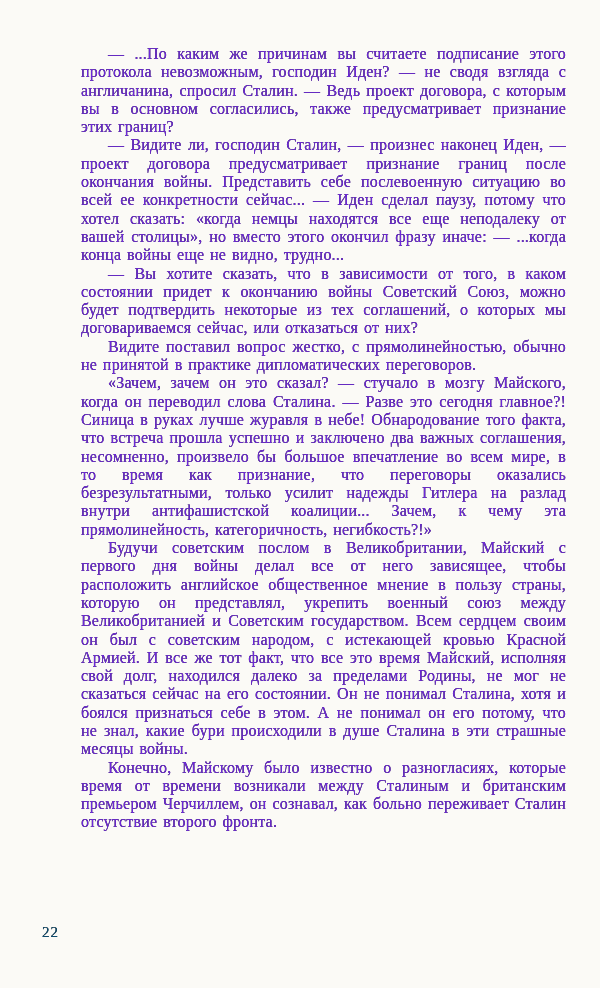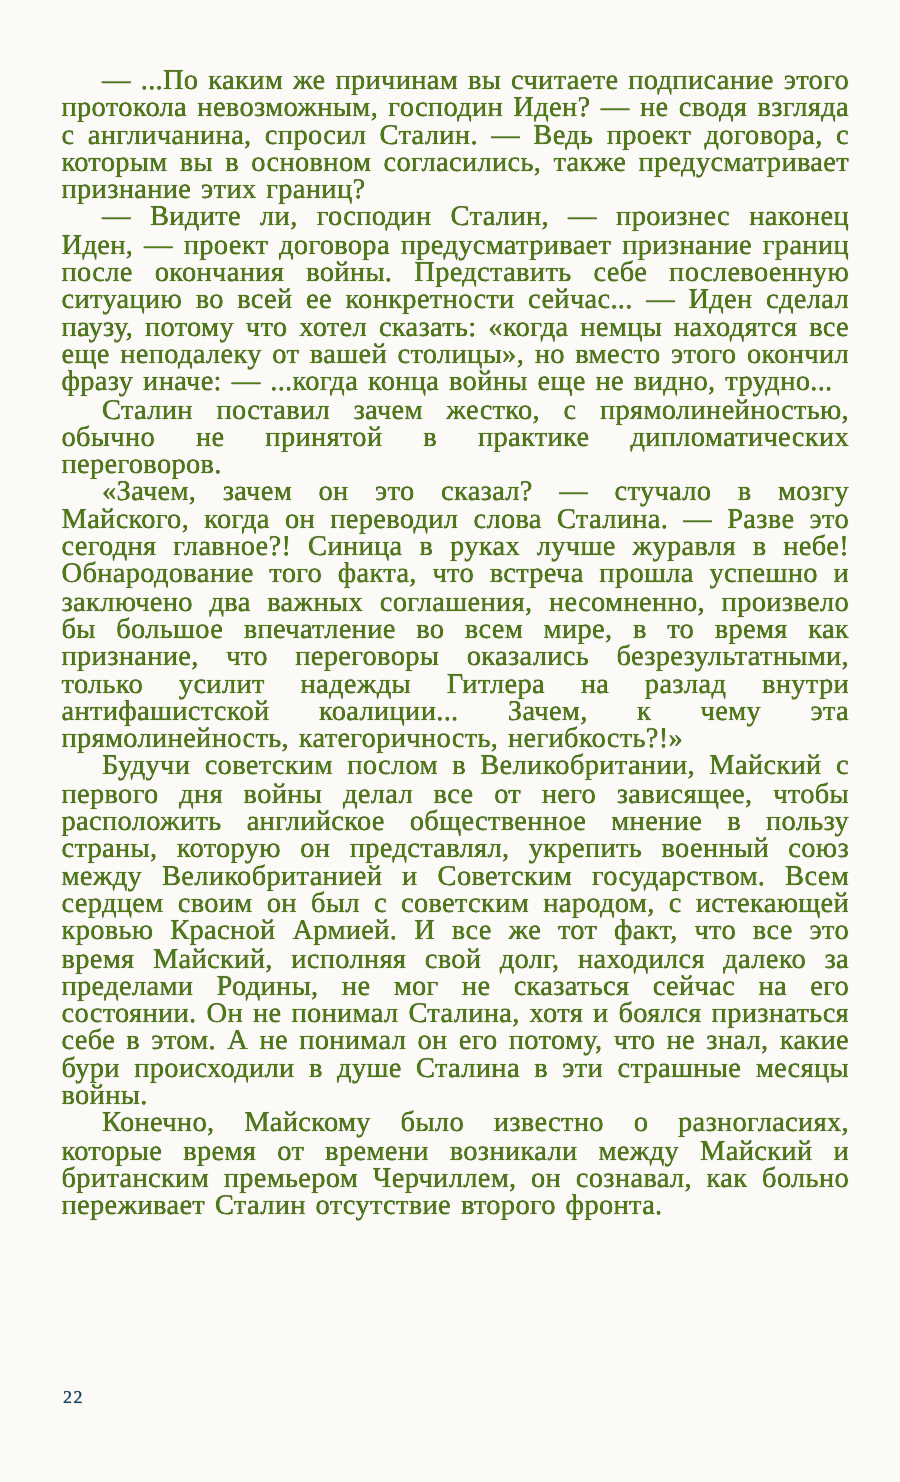--- a/index.html
+++ b/index.html
@@ -17,46 +17,48 @@
   }
 
   .page {
     position: relative;
     width: 600px;
     height: 988px;
     padding: 45px 34px 0 41px;
   }
 
   .text-block p {
-    font-size: 19px;
+    font-size: 16px;
     line-height: 18.3px;
     text-align: justify;
     text-indent: 27px;
     letter-spacing: 0.2px;
     word-spacing: 1.6px;
-    color: #4d7c0f;
+    color: #6d28d9;
     text-shadow: 0 0 0.45px #1b1b1b; 
+    margin-left: 40px;
   }
 
   .page-number {
     position: absolute;
     left: 42px;
     top: 924px;
-    font-size: 12px;
+    font-size: 15px;
     color: #0c4a6e;
     text-shadow: 0 0 0.45px #1b1b1b;
     letter-spacing: 1px;
   }
 </style>
 </head>
 <body>
 
 <div class="page">
   <div class="text-block">
     <p class="para">— ...По каким же причинам вы считаете подписание этого протокола невозможным, господин Иден? — не сводя взгляда с англичанина, спросил Сталин. — Ведь проект договора, с которым вы в основном согласились, также предусматривает признание этих границ?</p>
     <p class="para">— Видите ли, господин Сталин, — произнес наконец Иден, — проект договора предусматривает признание границ после окончания войны. Представить себе послевоенную ситуацию во всей ее конкретности сейчас... — Иден сделал паузу, потому что хотел сказать: «когда немцы находятся все еще неподалеку от вашей столицы», но вместо этого окончил фразу иначе: — ...когда конца войны еще не видно, трудно...</p>
-    <p class="para">Сталин поставил зачем жестко, с прямолинейностью, обычно не принятой в практике дипломатических переговоров.</p>
+    <p class="para">— Вы хотите сказать, что в зависимости от того, в каком состоянии придет к окончанию войны Советский Союз, можно будет подтвердить некоторые из тех соглашений, о которых мы договариваемся сейчас, или отказаться от них?</p>
+    <p class="para">Видите поставил вопрос жестко, с прямолинейностью, обычно не принятой в практике дипломатических переговоров.</p>
     <p class="para">«Зачем, зачем он это сказал? — стучало в мозгу Майского, когда он переводил слова Сталина. — Разве это сегодня главное?! Синица в руках лучше журавля в небе! Обнародование того факта, что встреча прошла успешно и заключено два важных соглашения, несомненно, произвело бы большое впечатление во всем мире, в то время как признание, что переговоры оказались безрезультатными, только усилит надежды Гитлера на разлад внутри антифашистской коалиции... Зачем, к чему эта прямолинейность, категоричность, негибкость?!»</p>
     <p class="para">Будучи советским послом в Великобритании, Майский с первого дня войны делал все от него зависящее, чтобы расположить английское общественное мнение в пользу страны, которую он представлял, укрепить военный союз между Великобританией и Советским государством. Всем сердцем своим он был с советским народом, с истекающей кровью Красной Армией. И все же тот факт, что все это время Майский, исполняя свой долг, находился далеко за пределами Родины, не мог не сказаться сейчас на его состоянии. Он не понимал Сталина, хотя и боялся признаться себе в этом. А не понимал он его потому, что не знал, какие бури происходили в душе Сталина в эти страшные месяцы войны.</p>
-    <p class="para">Конечно, Майскому было известно о разногласиях, которые время от времени возникали между Майский и британским премьером Черчиллем, он сознавал, как больно переживает Сталин отсутствие второго фронта.</p>
+    <p class="para">Конечно, Майскому было известно о разногласиях, которые время от времени возникали между Сталиным и британским премьером Черчиллем, он сознавал, как больно переживает Сталин отсутствие второго фронта.</p>
   </div>
   <div class="page-number">22</div>
 </div>
 
 </body></html>

